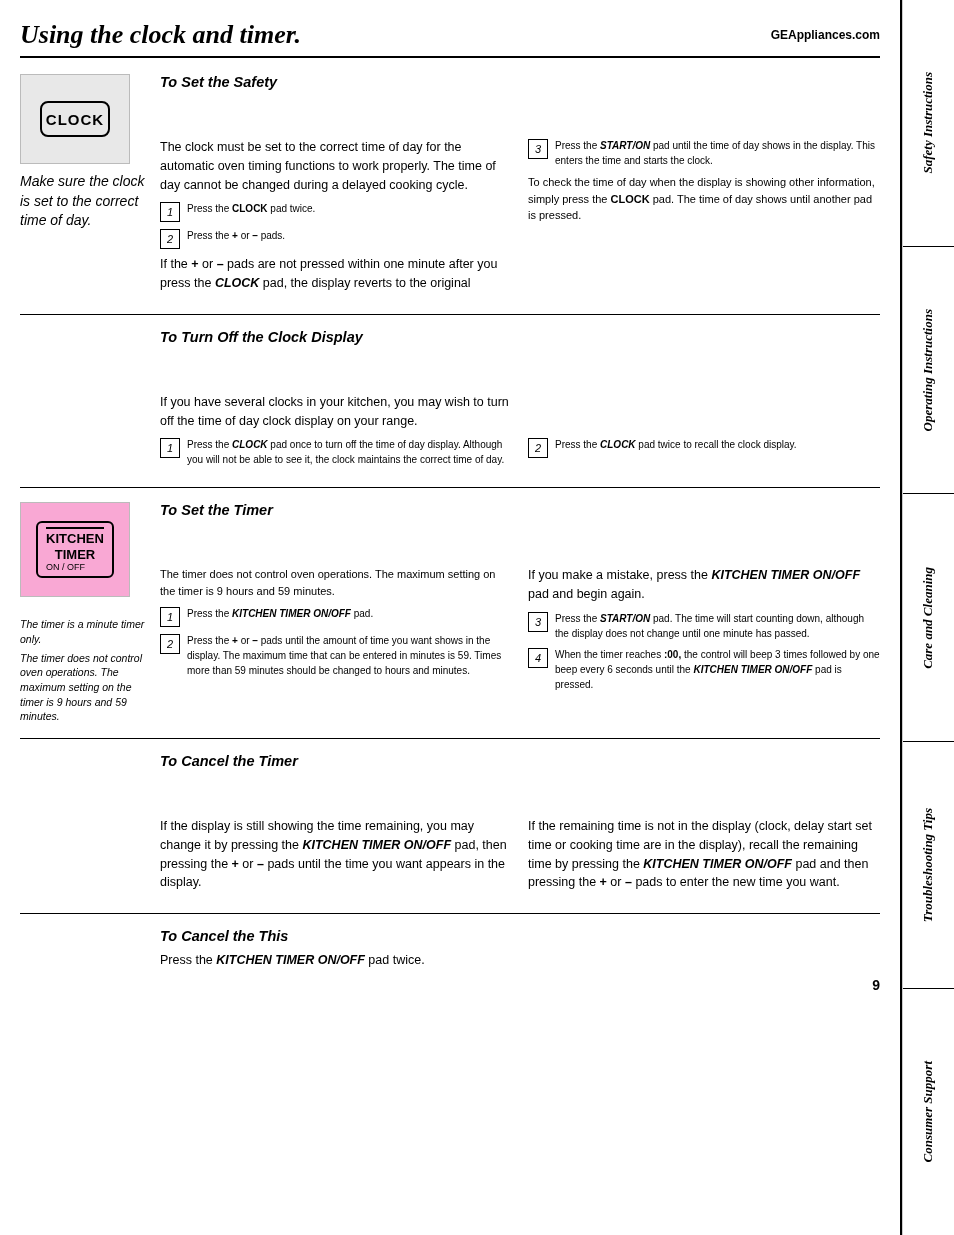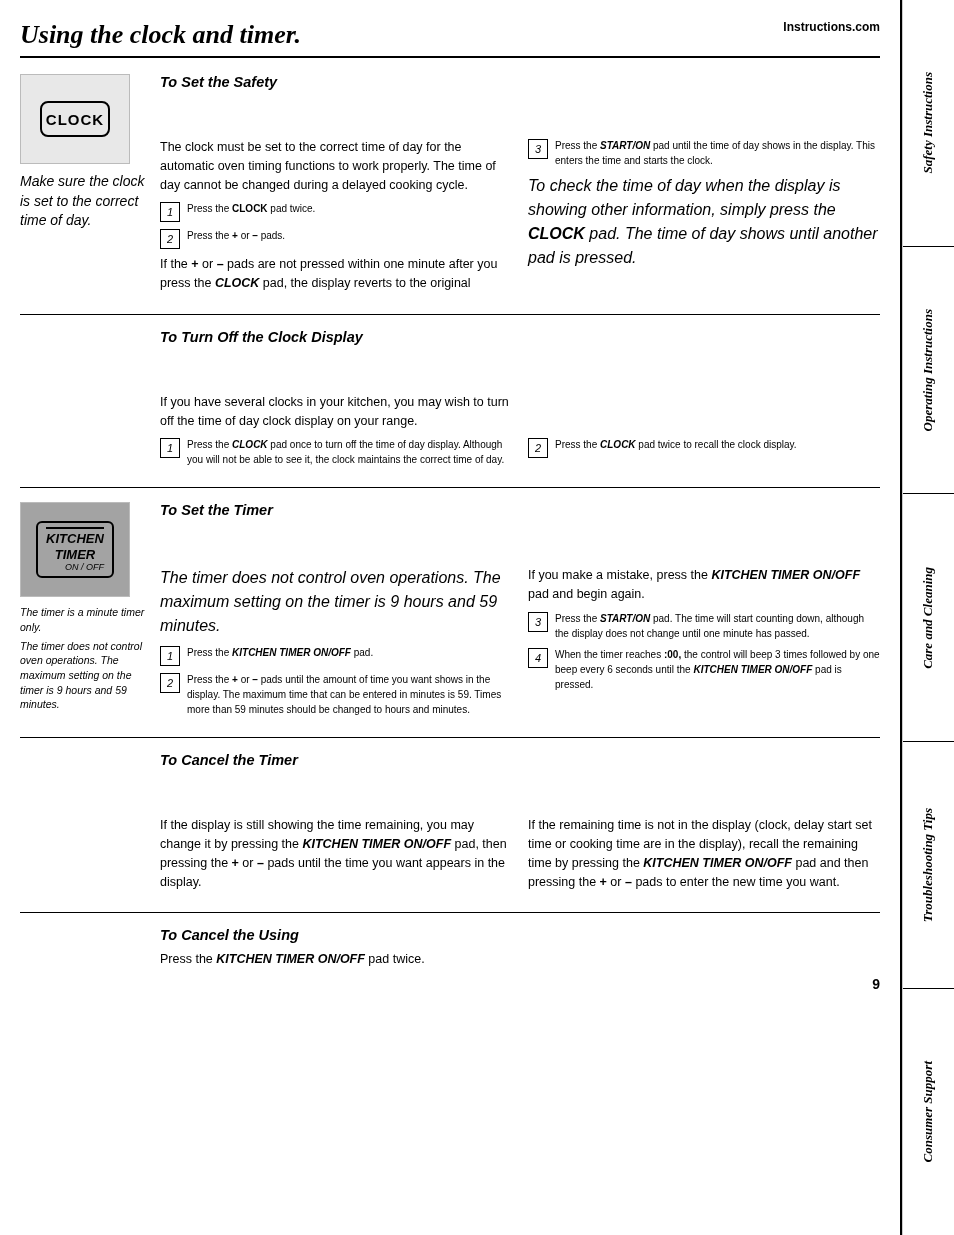--- a/index.html
+++ b/index.html
@@ -21,21 +21,21 @@
     .main-content {
       flex: 1;
       padding: 20px 20px 20px 20px;
       border-right: 2px solid #000;
     }
 
     
     .page-title-bar {
       display: flex;
       justify-content: space-between;
-      align-items: flex-start;
+      align-items: center;
       border-bottom: 2px solid #000;
       padding-bottom: 6px;
       margin-bottom: 16px;
     }
 
     .page-title {
       font-size: 26px;
       font-style: italic;
       font-weight: bold;
       font-family: Georgia, serif;
@@ -102,29 +102,28 @@
     .clock-caption {
       font-size: 14px;
       font-style: italic;
       line-height: 1.4;
     }
 
     
     .timer-box {
       width: 110px;
       height: 95px;
-      background: #a3a3a3;
+      background: #f9a8d4;
       border: 1px solid #bbb;
       display: flex;
       flex-direction: column;
       align-items: center;
       justify-content: center;
-      margin-bottom: 8px;
+      margin-bottom: 20px;
       padding: 4px;
-      font-style: italic;
     }
 
     .timer-inner-box {
       border: 2px solid #000;
       border-radius: 6px;
       padding: 4px 8px;
       text-align: center;
     }
 
     .timer-inner-top {
@@ -139,21 +138,21 @@
 
     .timer-inner-label {
       font-weight: bold;
       font-size: 13px;
       line-height: 1.2;
       text-align: center;
     }
 
     .timer-inner-sub {
       font-size: 9px;
-      text-align: right;
+      text-align: left;
     }
 
     .timer-caption {
       font-size: 10.5px;
       font-style: italic;
       line-height: 1.4;
     }
 
     
     .section-heading {
@@ -164,22 +163,21 @@
     }
 
     
     .para {
       font-size: 12.5px;
       line-height: 1.5;
       margin-bottom: 7px;
     }
 
     .para-italic {
-      font-style: italic;
-      font-size: 16px;
+      font-size: 11px;
       line-height: 1.5;
       margin-bottom: 7px;
     }
 
     
     .step {
       display: flex;
       align-items: flex-start;
       margin-bottom: 6px;
     }
@@ -266,21 +264,21 @@
 
   </style>
 </head>
 <body>
 
 <div class="page-wrapper">
   <div class="main-content">
 
     <div class="page-title-bar">
       <span class="page-title">Using the clock and timer.</span>
-      <span class="website-url">Instructions.com</span>
+      <span class="website-url">GEAppliances.com</span>
     </div>
 
     <div class="section">
       <div class="two-col">
 
         <div class="left-col">
           <div class="clock-box">
             <div class="clock-label-box">CLOCK</div>
           </div>
           <p class="clock-caption">Make sure the clock is set to the correct time of day.</p>
@@ -423,21 +421,21 @@
 
           <div class="sub-col-right">
             <p class="para">If the remaining time is not in the display (clock, delay start set time or cooking time are in the display), recall the remaining time by pressing the <b><i>KITCHEN TIMER ON/OFF</i></b> pad and then pressing the <b>+</b> or <b>–</b> pads to enter the new time you want.</p>
           </div>
         </div>
       </div>
     </div>
 
     <div class="section-last">
       <div style="padding-left: 140px;">
-        <div class="section-heading">To Cancel the Using</div>
+        <div class="section-heading">To Cancel the This</div>
         <p class="para">Press the <b><i>KITCHEN TIMER ON/OFF</i></b> pad twice.</p>
       </div>
 
       <div class="page-number">9</div>
     </div>
 
   </div>
 
   <div class="sidebar">
     <div class="sidebar-section">

